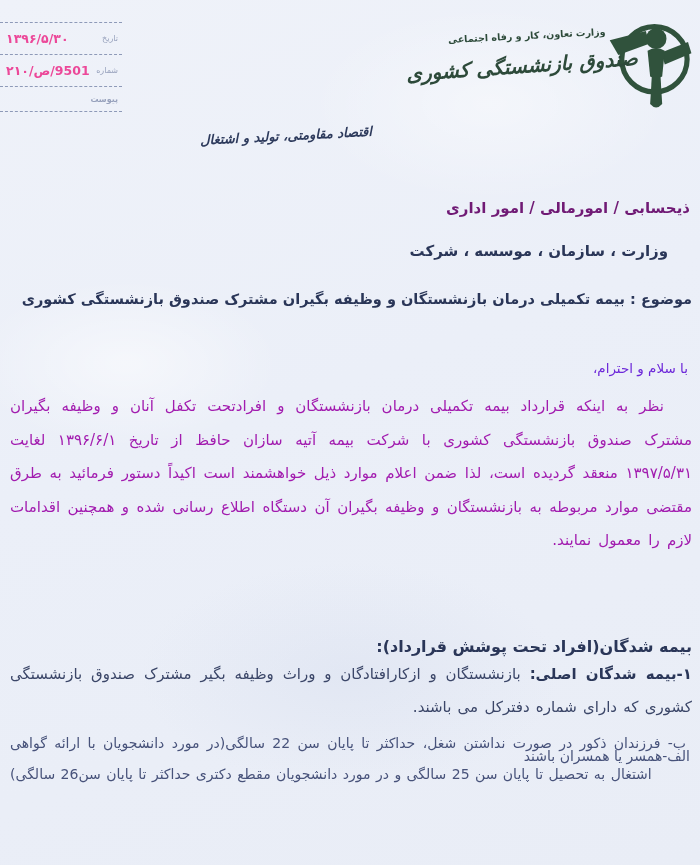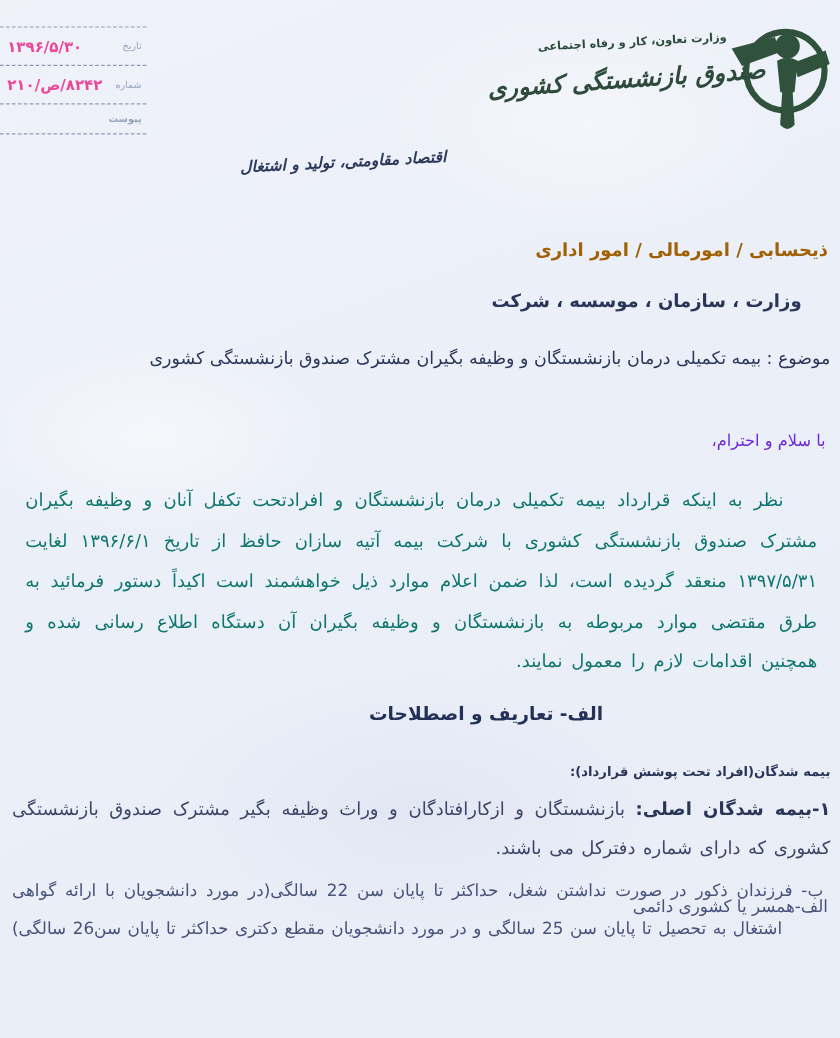--- a/index.html
+++ b/index.html
@@ -35,33 +35,33 @@
     white-space:nowrap;transform:rotate(-3deg);letter-spacing:.5px;font-weight:bold;}
   .orgname{position:absolute;right:58px;top:42px;font-size:20px;color:#2d4a3a;
     font-weight:bold;font-style:italic;white-space:nowrap;transform:rotate(-4deg);}
 
   
   .slogan{position:absolute;left:212px;top:128px;width:160px;font-size:13px;
     font-style:italic;font-weight:bold;color:#2d3a5c;transform:rotate(-3deg);
     white-space:nowrap;direction:rtl;}
 
   
-  .recip1{position:absolute;right:10px;top:199px;font-weight:bold;font-size:15px;color:#a16207;text-align:right;}
+  .recip1{position:absolute;right:10px;top:199px;font-weight:bold;font-size:15px;color:#701a75;text-align:right;}
   .recip2{position:absolute;right:32px;top:242px;font-weight:bold;font-size:15px;color:#2a3658;margin-left:23px;}
-  .subject{position:absolute;right:8px;top:291px;font-weight:normal;font-size:14.5px;
+  .subject{position:absolute;right:8px;top:291px;font-weight:bold;font-size:14.5px;
     color:#2a3658;white-space:nowrap;margin-left:28px;}
   .salutation{position:absolute;right:12px;top:360px;font-size:13.5px;color:#6d28d9;}
 
   
-  .para{position:absolute;right:8px;left:10px;top:390px;margin:11px;
-    font-size:15px;line-height:33.5px;text-align:justify;color:#0f766e;
+  .para{position:absolute;right:8px;left:10px;top:390px;margin:0;
+    font-size:15px;line-height:33.5px;text-align:justify;color:#a21caf;
     text-indent:28px;word-spacing:2.5px;}
   .sec-heading{position:absolute;left:110px;right:0;top:586px;margin:0;
     text-align:center;font-size:15.5px;font-weight:bold;color:#233156;}
-  .insured{position:absolute;right:8px;top:637px;font-weight:bold;font-size:11px;color:#2a3658;text-align:right;}
+  .insured{position:absolute;right:8px;top:637px;font-weight:bold;font-size:16px;color:#2a3658;text-align:right;}
   .item{position:absolute;right:8px;left:10px;margin:0;font-size:15px;
     line-height:33px;text-align:justify;color:#3b4668;word-spacing:1.5px;}
   .item .lead{font-weight:bold;color:#2a3658;}
   .item1{top:619px;margin-top:39px;}
   .item2{top:714px;}
   .sub-a{position:absolute;right:10px;top:748px;font-size:14px;color:#47527a;}
   .sub-b{position:absolute;right:14px;left:10px;top:728px;margin:0;font-size:14px;
     line-height:31px;text-align:justify;text-align-last:left;color:#47527a;word-spacing:1px;}
 </style>
 </head>
@@ -69,21 +69,21 @@
 
 <div class="page">
 
   <div class="stamp">
     <div class="stamp-row">
       <span class="stamp-label">تاریخ</span>
       <span class="stamp-value">۱۳۹۶/۵/۳۰</span>
     </div>
     <div class="stamp-row">
       <span class="stamp-label">شماره</span>
-      <span class="stamp-value">۸۲۴۲/ص/۲۱۰</span>
+      <span class="stamp-value">9501/ص/۲۱۰</span>
     </div>
     <div class="stamp-row small">
       <span class="stamp-label">پیوست</span>
       <span class="stamp-value"></span>
     </div>
   </div>
 
   <div class="letterhead">
     <svg class="emblem" viewBox="0 0 100 115">
       <g fill="#30523c" stroke="none">
@@ -103,24 +103,23 @@
 
   <div class="recip1">ذیحسابی / امورمالی / امور اداری</div>
   <div class="recip2">وزارت ، سازمان ، موسسه ، شرکت</div>
 
   <div class="subject">موضوع : بیمه تکمیلی درمان بازنشستگان و وظیفه بگیران مشترک صندوق بازنشستگی کشوری</div>
 
   <div class="salutation">با سلام و احترام،</div>
 
   <p class="para">نظر به اینکه قرارداد بیمه تکمیلی درمان بازنشستگان و افرادتحت تکفل آنان و وظیفه بگیران مشترک صندوق بازنشستگی کشوری با شرکت بیمه آتیه سازان حافظ از تاریخ ۱۳۹۶/۶/۱ لغایت ۱۳۹۷/۵/۳۱ منعقد گردیده است، لذا ضمن اعلام موارد ذیل خواهشمند است اکیداً دستور فرمائید به طرق مقتضی موارد مربوطه به بازنشستگان و وظیفه بگیران آن دستگاه اطلاع رسانی شده و همچنین اقدامات لازم را معمول نمایند.</p>
 
-  <p class="sec-heading">الف- تعاریف و اصطلاحات</p>
 
   <div class="insured">بیمه شدگان(افراد تحت پوشش قرارداد):</div>
 
   <p class="item item1"><span class="lead">۱-بیمه شدگان اصلی:</span><span> بازنشستگان و ازکارافتادگان و وراث وظیفه بگیر مشترک صندوق بازنشستگی کشوری که دارای شماره دفترکل می باشند.</span></p>
 
 
-  <div class="sub-a">الف-همسر یا کشوری دائمی</div>
+  <div class="sub-a">الف-همسر یا همسران باشند</div>
 
   <p class="sub-b">ب- فرزندان ذکور در صورت نداشتن شغل، حداکثر تا پایان سن 22 سالگی(در مورد دانشجویان با ارائه گواهی اشتغال به تحصیل تا پایان سن 25 سالگی و در مورد دانشجویان مقطع دکتری حداکثر تا پایان سن26 سالگی)</p>
 
 </div>
 
 </body></html>

